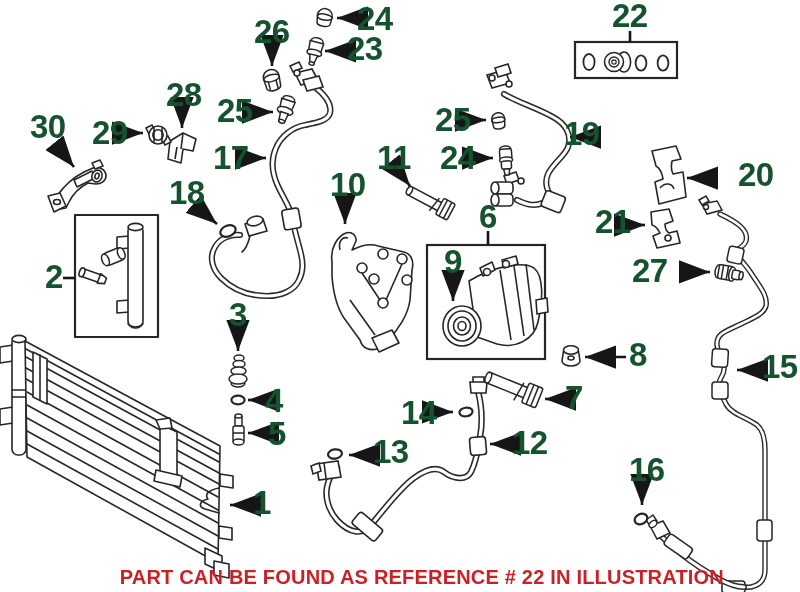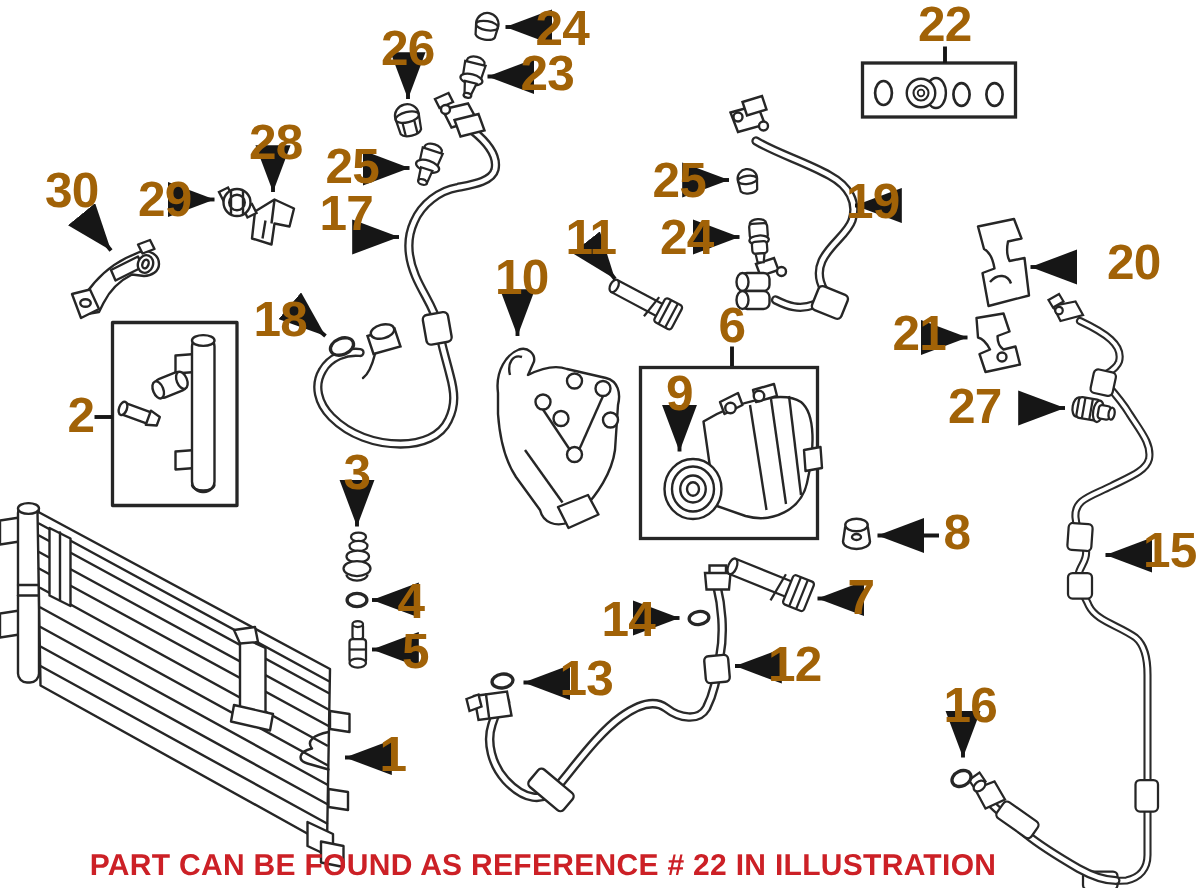--- a/index.html
+++ b/index.html
@@ -1,21 +1,21 @@
 <!DOCTYPE html>
 <html><head>
 <meta charset="utf-8">
 <style>
   html,body{margin:0;padding:0;background:#fff;}
   #stage{position:relative;width:800px;height:592px;background:#ffffff;overflow:hidden;
          font-family:"Liberation Sans",sans-serif;}
   #art{position:absolute;left:0;top:0;}
   .callout{position:absolute;font:bold 33px/33px "Liberation Sans",sans-serif;
-           color:#a16207;letter-spacing:-0.5px;white-space:nowrap;}
-  .banner{position:absolute;left:0;top:566px;width:724px;text-align:center;
+           color:#14532d;letter-spacing:-0.5px;white-space:nowrap;}
+  .banner{position:absolute;left:0;top:566px;width:724px;text-align:right;
           font:bold 20px/22px "Liberation Sans",sans-serif;color:#cc2026;letter-spacing:0.2px;}
 </style>
 </head>
 <body>
 
 <div id="stage">
 
 <svg id="art" width="800" height="592" viewBox="0 0 800 592">
   <defs>
     <marker id="ah" markerWidth="13" markerHeight="9" refX="12" refY="4.5" orient="auto">
@@ -408,22 +408,22 @@
 <div class="callout" style="left:565px;top:381px">7</div>
 <div class="callout" style="left:629px;top:338px">8</div>
 <div class="callout" style="left:444px;top:245px">9</div>
 <div class="callout" style="left:330px;top:168px">10</div>
 <div class="callout" style="left:377px;top:141px">11</div>
 <div class="callout" style="left:512px;top:426px">12</div>
 <div class="callout" style="left:373px;top:435px">13</div>
 <div class="callout" style="left:401px;top:396px">14</div>
 <div class="callout" style="left:762px;top:350px">15</div>
 <div class="callout" style="left:629px;top:453px">16</div>
-<div class="callout" style="left:213px;top:125px">17</div>
-<div class="callout" style="left:169px;top:196px">18</div>
+<div class="callout" style="left:213px;top:141px">17</div>
+<div class="callout" style="left:169px;top:176px">18</div>
 <div class="callout" style="left:564px;top:117px">19</div>
 <div class="callout" style="left:738px;top:158px">20</div>
 <div class="callout" style="left:595px;top:205px">21</div>
 <div class="callout" style="left:612px;top:-1px">22</div>
 <div class="callout" style="left:347px;top:32px">23</div>
 <div class="callout" style="left:357px;top:2px">24</div>
 <div class="callout" style="left:440px;top:141px">24</div>
 <div class="callout" style="left:217px;top:94px">25</div>
 <div class="callout" style="left:435px;top:103px">25</div>
 <div class="callout" style="left:254px;top:15px">26</div>

